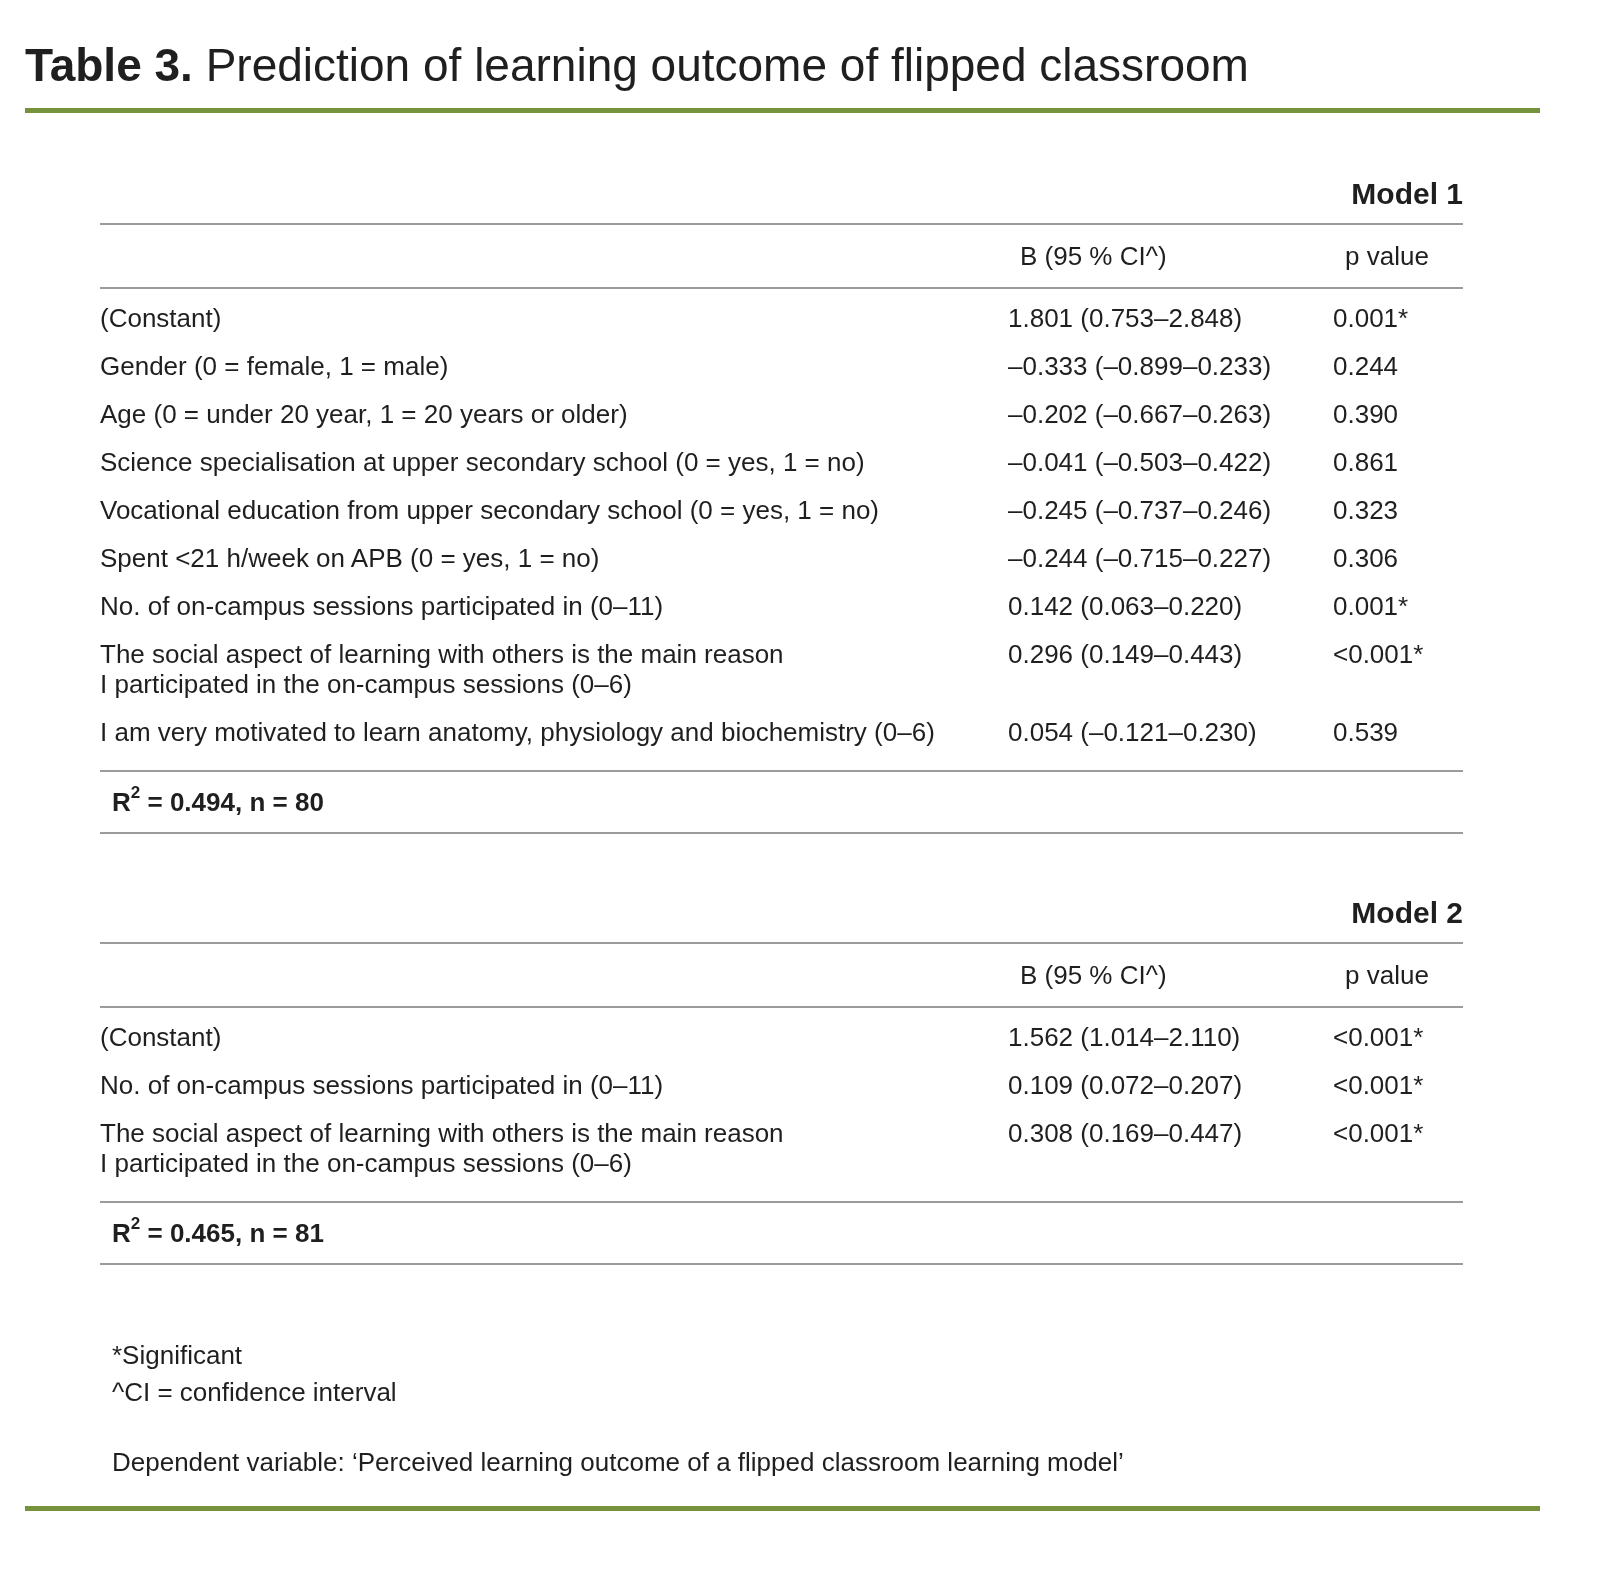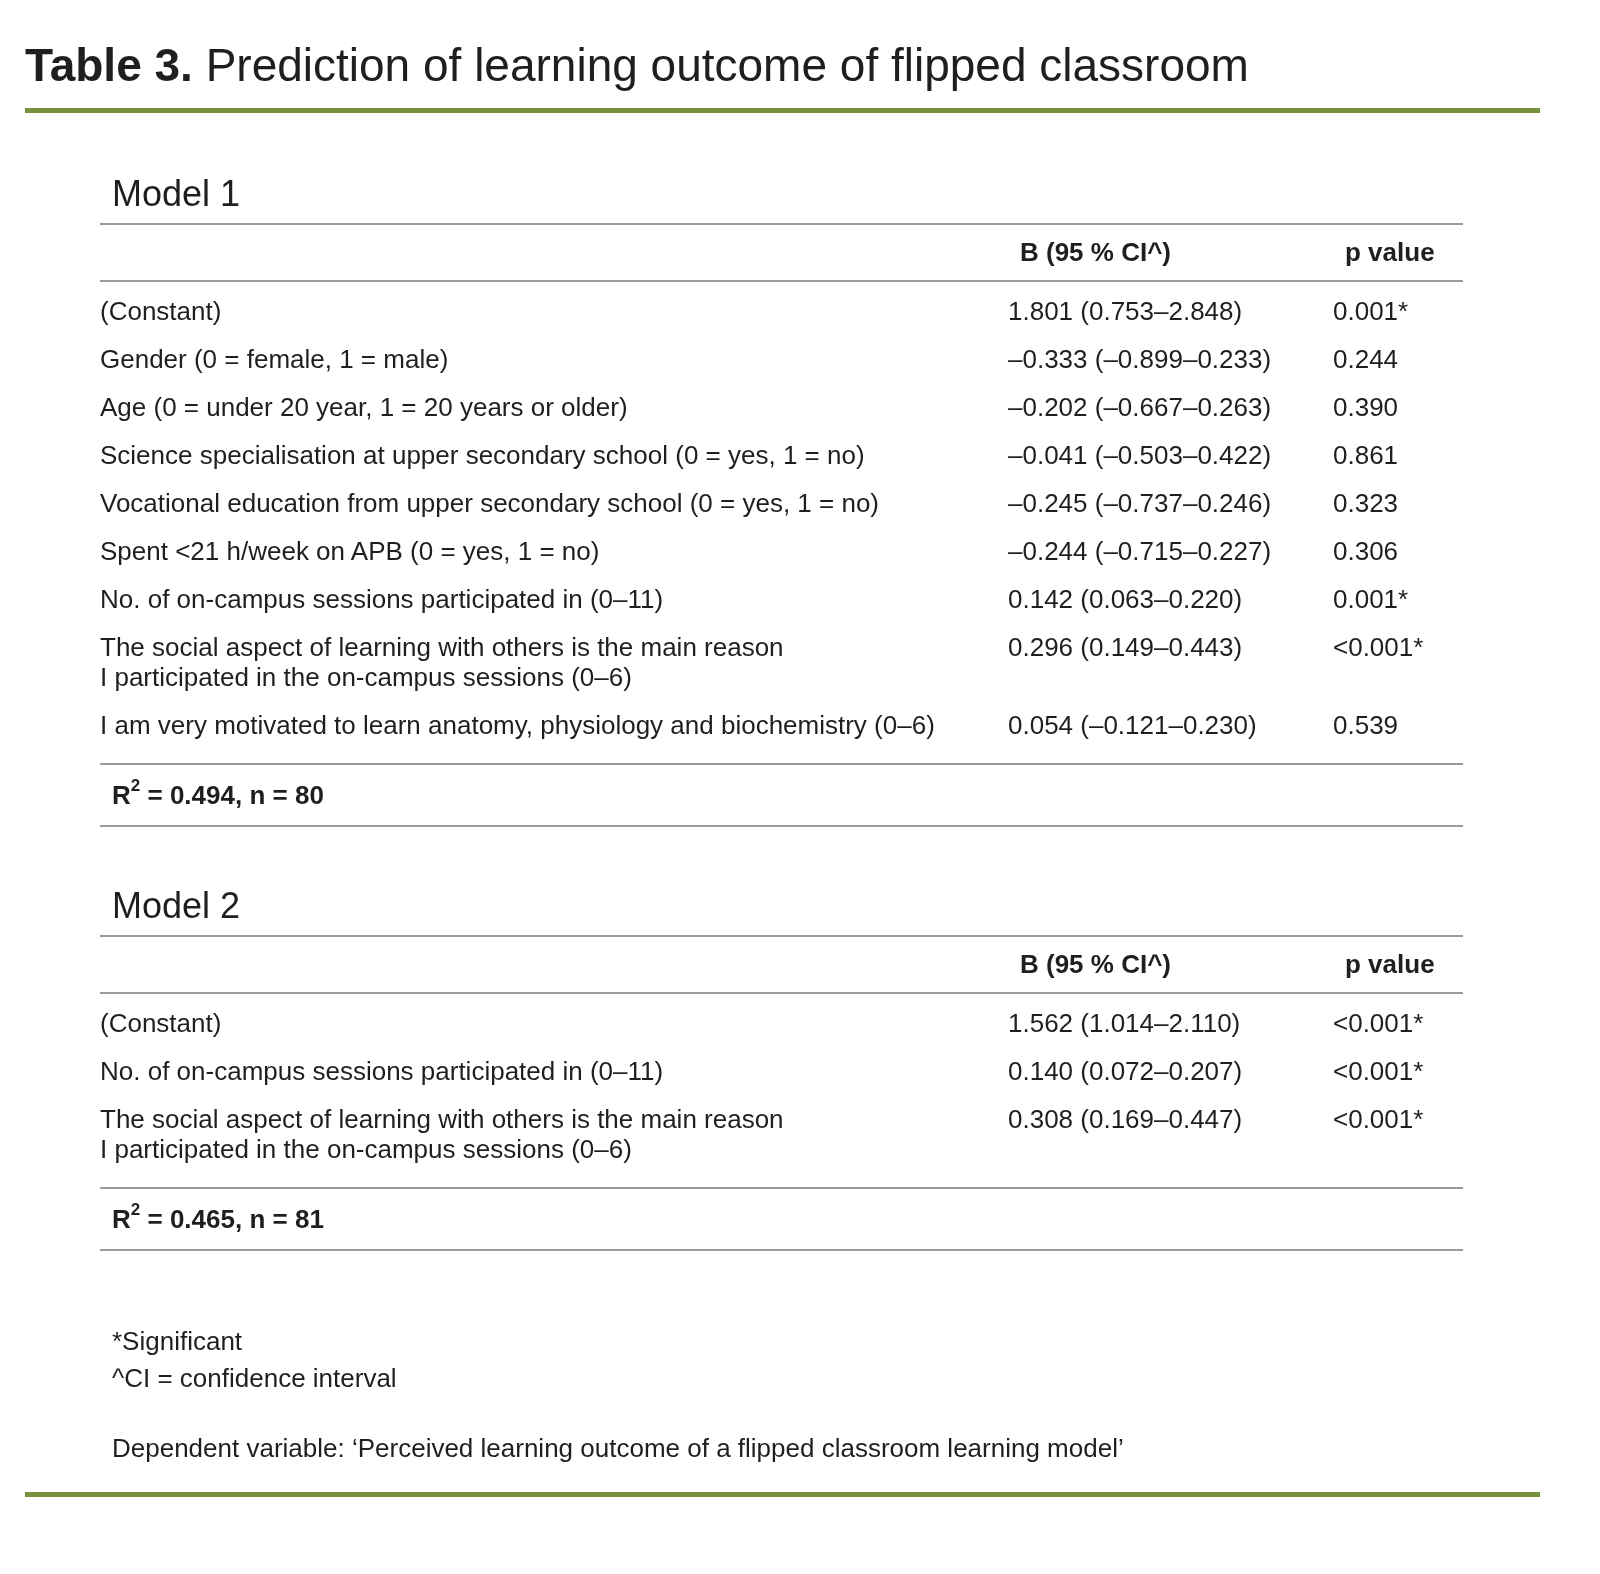--- a/index.html
+++ b/index.html
@@ -30,42 +30,43 @@
     background: #76923C;
   }
   .accent-rule.top { margin-top: 20px; }
   .accent-rule.bottom { margin-top: 27px; }
   .content {
     margin-left: 100px;
     width: 1363px;
     font-size: 26px;
   }
   .model-heading {
-    font-size: 36px;
-    font-weight: 400;
+    font-size: 30px;
+    font-weight: 700;
     line-height: 38px;
     padding-left: 12px;
     margin-bottom: 10px;
+    text-align: right;
   }
   .model-heading.m1 { margin-top: 62px; }
   .model-heading.m2 { margin-top: 60px; }
   .rule {
     border: none;
     border-top: 2px solid #9b9b9b;
     height: 0;
   }
   .grid {
     display: grid;
     grid-template-columns: 908px 325px 1fr;
     padding-left: 12px;
   }
   .header-row {
-    height: 55px;
+    height: 62px;
     align-items: center;
-    font-weight: 700;
+    font-weight: 400;
   }
   .tbody { padding: 5px 0 14px 0; }
   .row {
     align-items: baseline;
     padding: 9px 0;
     line-height: 30px;
   }
   .row .label div { white-space: nowrap; }
   .summary-row {
     height: 60px;
@@ -224,21 +225,21 @@
               <div>(Constant)</div>
             </div>
           <div>1.562 (1.014–2.110)</div>
           <div>&lt;0.001*</div>
         </div>
 
         <div class="grid row">
           <div class="label">
               <div>No. of on-campus sessions participated in (0–11)</div>
             </div>
-          <div>0.140 (0.072–0.207)</div>
+          <div>0.109 (0.072–0.207)</div>
           <div>&lt;0.001*</div>
         </div>
 
         <div class="grid row">
           <div class="label">
             <div>The social aspect of learning with others is the main reason</div>
             <div>I participated in the on-campus sessions (0–6)</div>
           </div>
           <div>0.308 (0.169–0.447)</div>
           <div>&lt;0.001*</div>

